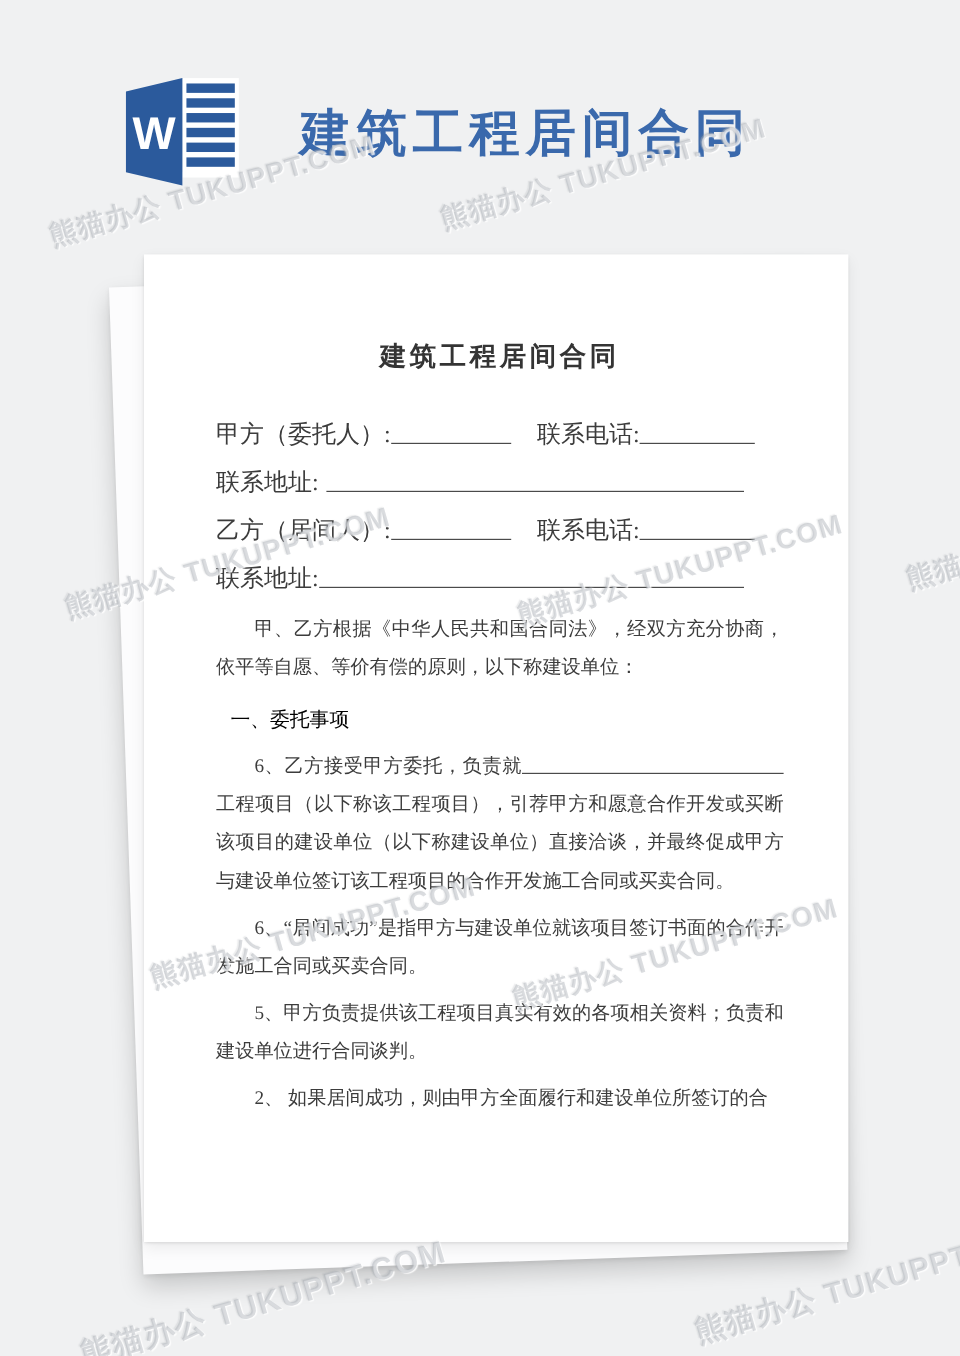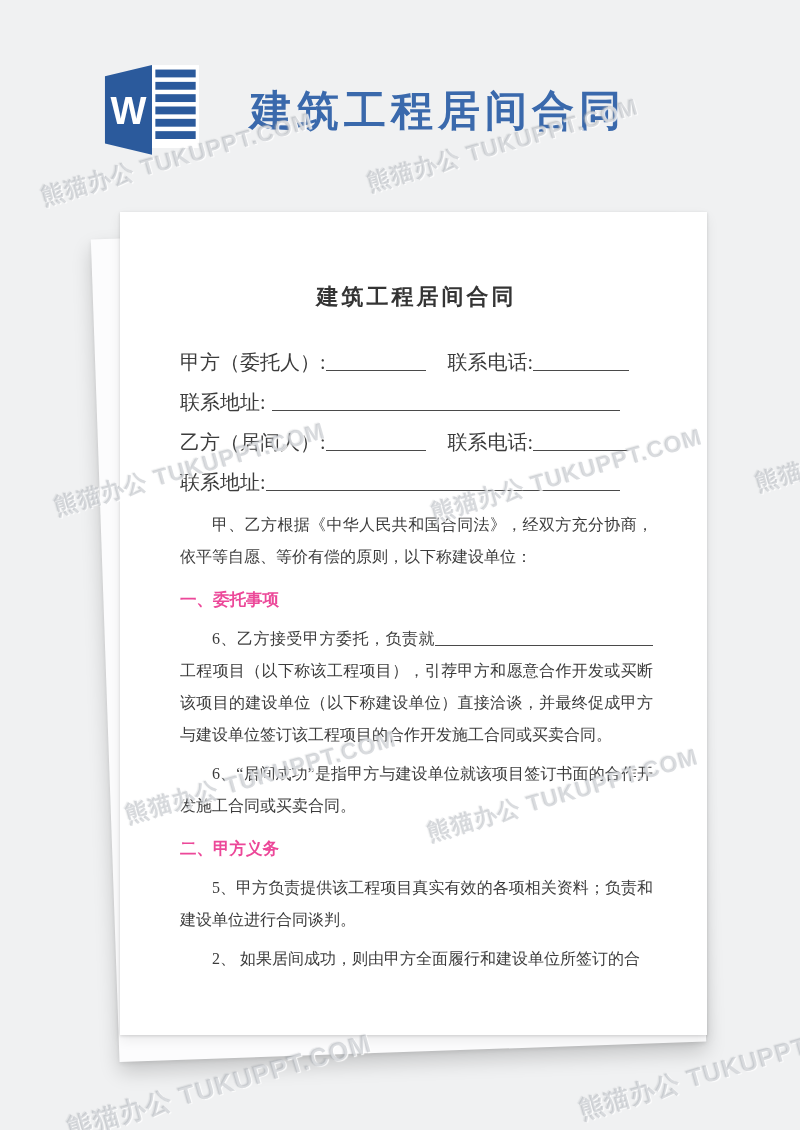--- a/index.html
+++ b/index.html
@@ -20,21 +20,21 @@
          box-sizing:border-box;padding:58px 54px 0 60px;color:#3c3c3c;}
 
   
   .doc-title{font-size:22px;font-weight:600;text-align:center;letter-spacing:3px;
              margin:12px 0 30px 0;color:#343434;}
   .party{margin:0 0 6px 0;}
   .party-row{font-size:20px;line-height:40px;white-space:nowrap;}
   .blank{display:inline-block;border-bottom:1px solid #4a4a4a;height:17px;vertical-align:-2px;}
   .gap{display:inline-block;}
   .doc-body p{margin:7px 0;font-size:16px;line-height:32px;text-align:justify;text-indent:2em;}
-  .doc-body p.heading{font-weight:bold;text-indent:0;font-size:16.5px;margin:11px 0 5px 0;color:#ec4899;}
+  .doc-body p.heading{font-weight:normal;text-indent:0;font-size:16.5px;margin:11px 0 5px 12px;color:#000000;}
   .doc-body .blank{height:15px;}
 
   
   .wm-layer{position:absolute;inset:0;z-index:5;pointer-events:none;}
   .wm{position:absolute;font-family:"Liberation Sans","DejaVu Sans",sans-serif;font-weight:bold;
       white-space:nowrap;letter-spacing:1px;transform:rotate(-16deg);transform-origin:0 50%;
       color:rgba(164,169,177,.40);
       text-shadow:1px 1px 1px rgba(255,255,255,.9),-1px -1px 1px rgba(125,130,138,.16);}
 </style>
 </head>
@@ -69,21 +69,20 @@
         <div class="party-row"><span>甲方（委托人）:</span><span class="blank" style="width: 100px;"></span><span class="gap" style="width: 22px;"></span><span>联系电话:</span><span class="blank" style="width: 96px;"></span></div>
         <div class="party-row"><span>联系地址:</span><span class="gap" style="width: 6px;"></span><span class="blank" style="width: 348px;"></span></div>
         <div class="party-row"><span>乙方（居间人）:</span><span class="blank" style="width: 100px;"></span><span class="gap" style="width: 22px;"></span><span>联系电话:</span><span class="blank" style="width: 96px;"></span></div>
         <div class="party-row"><span>联系地址:</span><span class="blank" style="width: 354px;"></span></div>
       </div>
     <div class="doc-body" id="docbody">
         <p><span>甲、乙方根据《中华人民共和国合同法》，经双方充分协商，依平等自愿、等价有偿的原则，以下称建设单位：</span></p>
         <p class="heading"><span>一、委托事项</span></p>
         <p><span>6、乙方接受甲方委托，负责就</span><span class="blank" style="width: 218px;"></span><span>工程项目（以下称该工程项目），引荐甲方和愿意合作开发或买断该项目的建设单位（以下称建设单位）直接洽谈，并最终促成甲方与建设单位签订该工程项目的合作开发施工合同或买卖合同。</span></p>
         <p><span>6、“居间成功”是指甲方与建设单位就该项目签订书面的合作开发施工合同或买卖合同。</span></p>
-        <p class="heading"><span>二、甲方义务</span></p>
         <p><span>5、甲方负责提供该工程项目真实有效的各项相关资料；负责和建设单位进行合同谈判。</span></p>
         <p><span>2、 如果居间成功，则由甲方全面履行和建设单位所签订的合</span></p>
       </div>
   </div>
 
   <div class="wm-layer" id="wmlayer">
       <div class="wm" style="left: 42px; top: 182px; font-size: 23px;">熊猫办公 TUKUPPT.COM</div>
       <div class="wm" style="left: 368px; top: 168px; font-size: 23px;">熊猫办公 TUKUPPT.COM</div>
       <div class="wm" style="left: 55px; top: 492px; font-size: 23px;">熊猫办公 TUKUPPT.COM</div>
       <div class="wm" style="left: 432px; top: 498px; font-size: 23px;">熊猫办公 TUKUPPT.COM</div>

